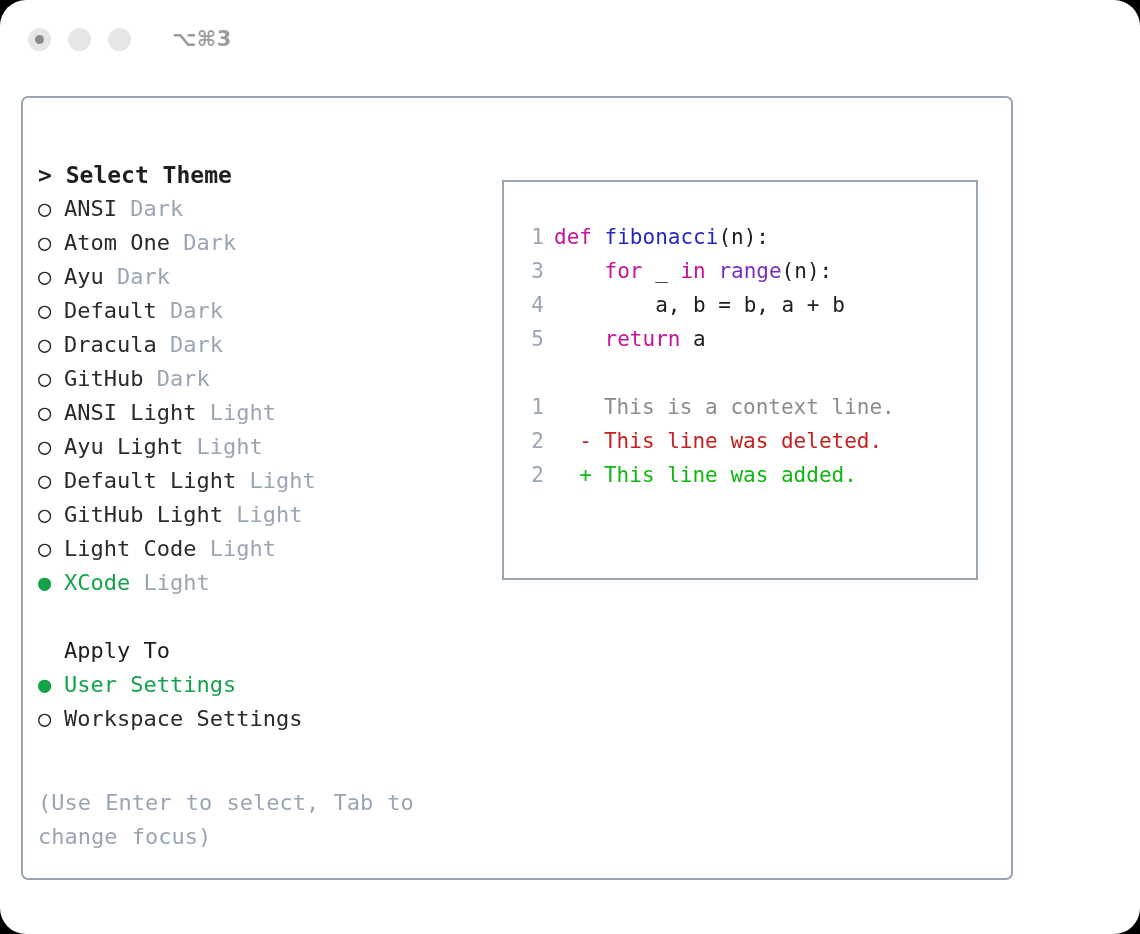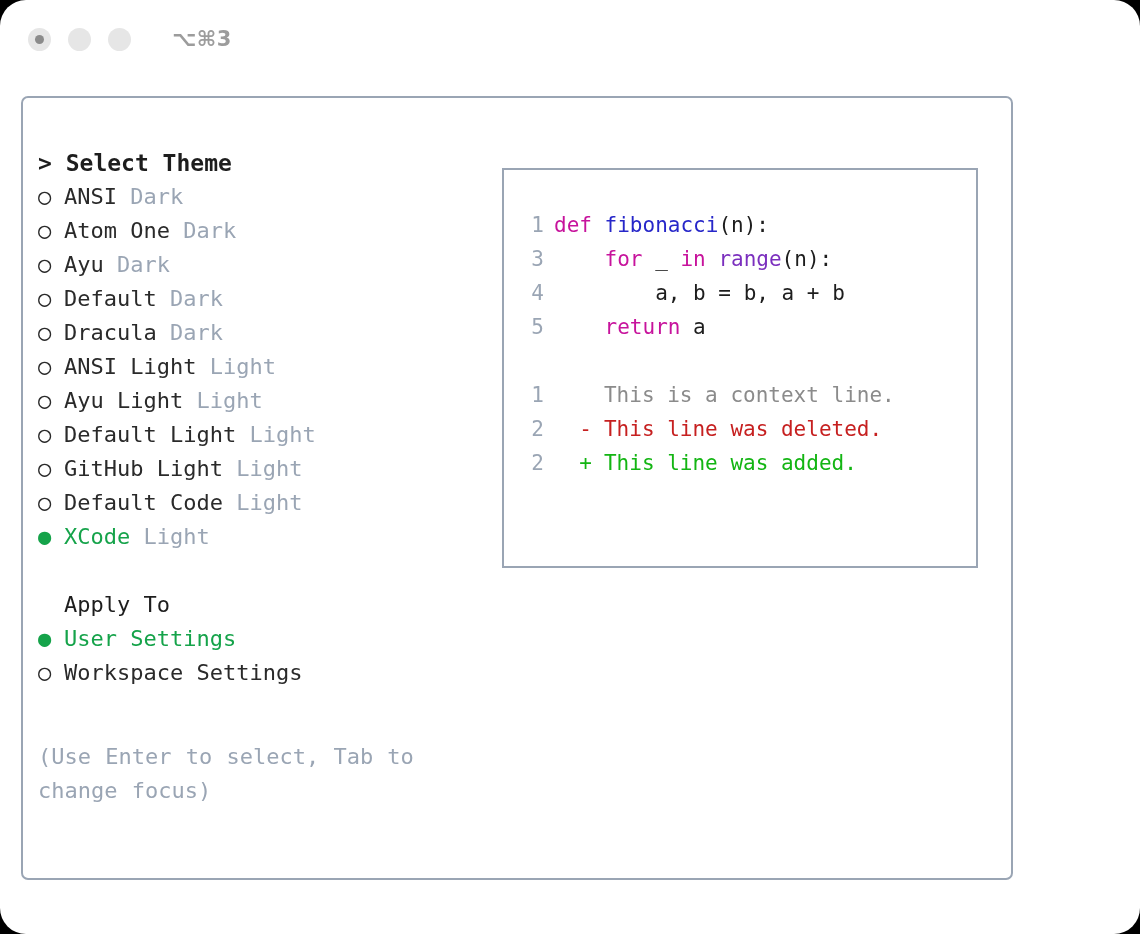--- a/index.html
+++ b/index.html
@@ -72,21 +72,21 @@
     width: 992px;
     height: 784px;
     border: 2px solid #9aa5b4;
     border-radius: 7px;
     box-sizing: border-box;
     background: #ffffff;
   }
 
   #panel-columns {
     position: absolute;
-    left: 0; top: 0;
+    left: 0; top: 12px;
     width: 100%;
     height: 100%;
     box-sizing: border-box;
   }
 
   
   #theme-column {
     position: absolute;
     left: 15px;
     top: 48px;
@@ -194,25 +194,26 @@
 
       <div id="theme-column">
         <div class="col-heading">&gt; Select Theme</div>
 
         <div id="theme-list">
             <div class="opt-row"><span class="marker">○</span><span class="opt-label">ANSI</span><span> </span><span class="opt-tag">Dark</span></div>
             <div class="opt-row"><span class="marker">○</span><span class="opt-label">Atom One</span><span> </span><span class="opt-tag">Dark</span></div>
             <div class="opt-row"><span class="marker">○</span><span class="opt-label">Ayu</span><span> </span><span class="opt-tag">Dark</span></div>
             <div class="opt-row"><span class="marker">○</span><span class="opt-label">Default</span><span> </span><span class="opt-tag">Dark</span></div>
             <div class="opt-row"><span class="marker">○</span><span class="opt-label">Dracula</span><span> </span><span class="opt-tag">Dark</span></div>
+            <div class="opt-row"><span class="marker">○</span><span class="opt-label">GitHub</span><span> </span><span class="opt-tag">Dark</span></div>
             <div class="opt-row"><span class="marker">○</span><span class="opt-label">ANSI Light</span><span> </span><span class="opt-tag">Light</span></div>
             <div class="opt-row"><span class="marker">○</span><span class="opt-label">Ayu Light</span><span> </span><span class="opt-tag">Light</span></div>
             <div class="opt-row"><span class="marker">○</span><span class="opt-label">Default Light</span><span> </span><span class="opt-tag">Light</span></div>
             <div class="opt-row"><span class="marker">○</span><span class="opt-label">GitHub Light</span><span> </span><span class="opt-tag">Light</span></div>
-            <div class="opt-row"><span class="marker">○</span><span class="opt-label">Default Code</span><span> </span><span class="opt-tag">Light</span></div>
+            <div class="opt-row"><span class="marker">○</span><span class="opt-label">Light Code</span><span> </span><span class="opt-tag">Light</span></div>
             <div class="opt-row selected"><span class="marker">●</span><span class="opt-label">XCode</span><span> </span><span class="opt-tag">Light</span></div>
           </div>
 
         <div class="spacer-row"></div>
 
         <div class="group-heading"><span class="marker">●</span><span>Apply To</span></div>
 
         <div id="apply-to-list">
             <div class="opt-row selected"><span class="marker">●</span><span class="opt-label">User Settings</span></div>
             <div class="opt-row"><span class="marker">○</span><span class="opt-label">Workspace Settings</span></div>

